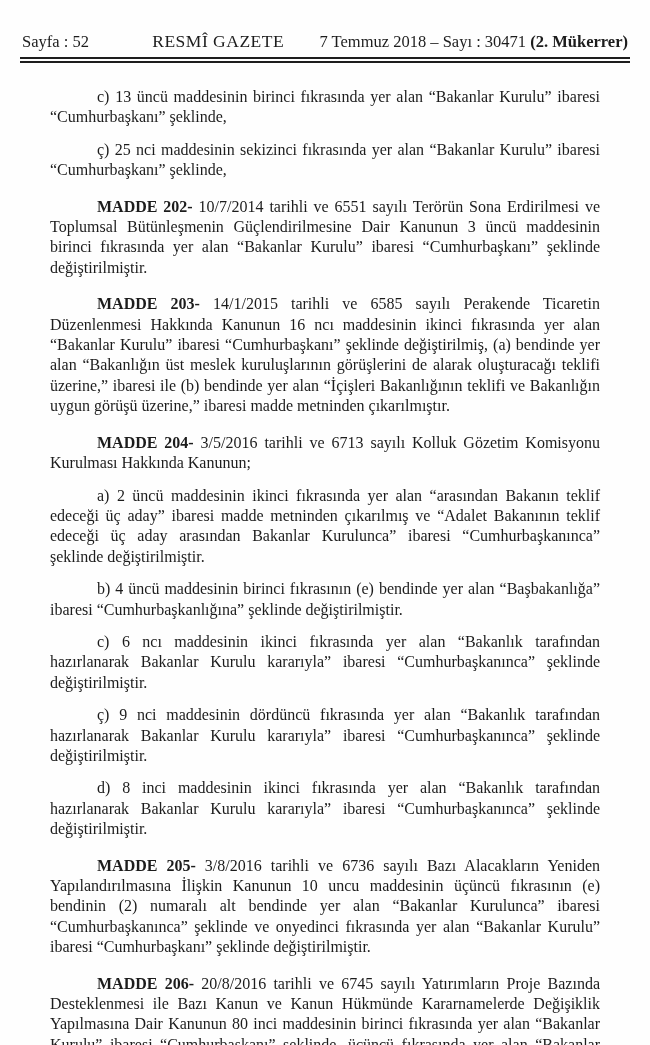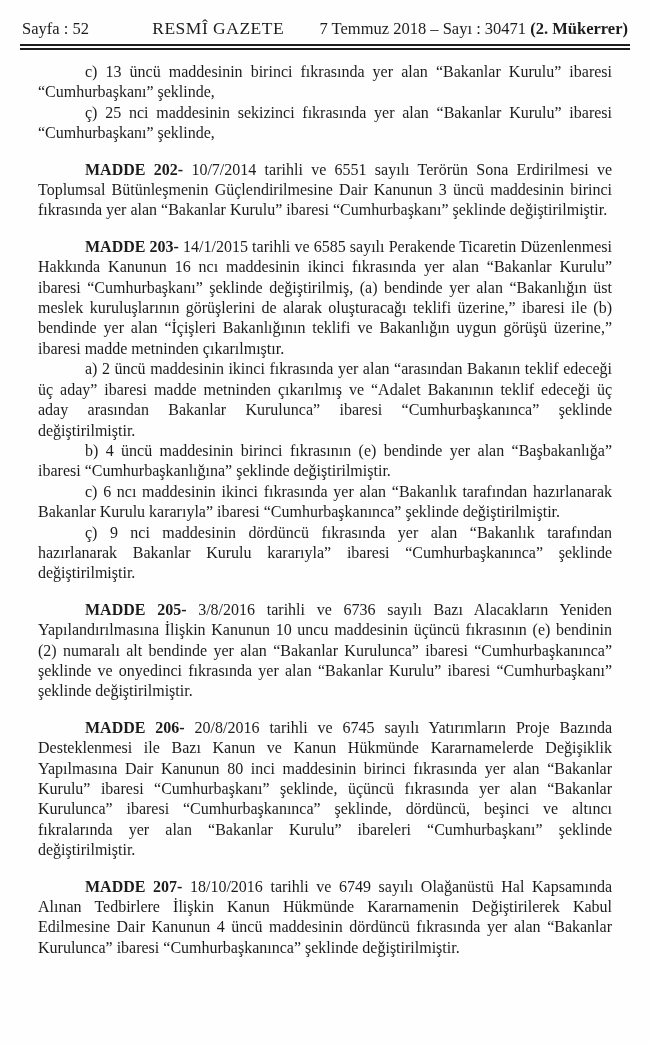--- a/index.html
+++ b/index.html
@@ -10,21 +10,21 @@
     background: #fefefe;
     color: #1c1c1c;
     font-family: "Liberation Serif", "DejaVu Serif", serif;
     box-sizing: border-box;
     overflow: hidden;
   }
   .page-header {
     display: flex;
     justify-content: space-between;
     align-items: baseline;
-    padding: 18px 22px 0 22px;
+    padding: 31px 22px 0 22px;
     font-size: 16.5px;
     white-space: nowrap;
   }
   .page-header .gz-title {
     font-size: 17.5px;
     letter-spacing: 0.5px;
     margin-left: 28px;
   }
   .page-header .issue b { font-weight: bold; text-align: right; }
   .double-rule {
@@ -33,21 +33,21 @@
     border-top: 2.5px solid #1d1d1d;
     border-bottom: 2px solid #1d1d1d;
   }
   .doc-body {
     padding: 12px 38px 0 38px;
     font-size: 16px;
     line-height: 20.4px;
     text-align: justify;
   }
   .para {
-    margin: 0;
+    margin: 12px;
     text-indent: 47px;
   }
   .para.spaced { margin-top: 16px; }
   .lead { font-weight: bold; }
 </style>
 </head>
 <body>
 
 <div class="page">
   <div class="page-header">
@@ -60,29 +60,31 @@
   <p class="para"><b class="lead"></b><span class="ptext">c) 13 üncü maddesinin birinci fıkrasında yer alan “Bakanlar Kurulu” ibaresi “Cumhurbaşkanı” şeklinde,</span></p>
 
   <p class="para"><b class="lead"></b><span class="ptext">ç) 25 nci maddesinin sekizinci fıkrasında yer alan “Bakanlar Kurulu” ibaresi “Cumhurbaşkanı” şeklinde,</span></p>
 
 
 
   <p class="para spaced"><b class="lead">MADDE 202- </b><span class="ptext">10/7/2014 tarihli ve 6551 sayılı Terörün Sona Erdirilmesi ve Toplumsal Bütünleşmenin Güçlendirilmesine Dair Kanunun 3 üncü maddesinin birinci fıkrasında yer alan “Bakanlar Kurulu” ibaresi “Cumhurbaşkanı” şeklinde değiştirilmiştir.</span></p>
 
   <p class="para spaced"><b class="lead">MADDE 203- </b><span class="ptext">14/1/2015 tarihli ve 6585 sayılı Perakende Ticaretin Düzenlenmesi Hakkında Kanunun 16 ncı maddesinin ikinci fıkrasında yer alan “Bakanlar Kurulu” ibaresi “Cumhurbaşkanı” şeklinde değiştirilmiş, (a) bendinde yer alan “Bakanlığın üst meslek kuruluşlarının görüşlerini de alarak oluşturacağı teklifi üzerine,” ibaresi ile (b) bendinde yer alan “İçişleri Bakanlığının teklifi ve Bakanlığın uygun görüşü üzerine,” ibaresi madde metninden çıkarılmıştır.</span></p>
 
+  <p class="para spaced"><b class="lead">MADDE 204- </b><span class="ptext">3/5/2016 tarihli ve 6713 sayılı Kolluk Gözetim Komisyonu Kurulması Hakkında Kanunun;</span></p>
 
   <p class="para"><b class="lead"></b><span class="ptext">a) 2 üncü maddesinin ikinci fıkrasında yer alan “arasından Bakanın teklif edeceği üç aday” ibaresi madde metninden çıkarılmış ve “Adalet Bakanının teklif edeceği üç aday arasından Bakanlar Kurulunca” ibaresi “Cumhurbaşkanınca” şeklinde değiştirilmiştir.</span></p>
 
   <p class="para"><b class="lead"></b><span class="ptext">b) 4 üncü maddesinin birinci fıkrasının (e) bendinde yer alan “Başbakanlığa” ibaresi “Cumhurbaşkanlığına” şeklinde değiştirilmiştir.</span></p>
 
   <p class="para"><b class="lead"></b><span class="ptext">c) 6 ncı maddesinin ikinci fıkrasında yer alan “Bakanlık tarafından hazırlanarak Bakanlar Kurulu kararıyla” ibaresi “Cumhurbaşkanınca” şeklinde değiştirilmiştir.</span></p>
 
   <p class="para"><b class="lead"></b><span class="ptext">ç) 9 nci maddesinin dördüncü fıkrasında yer alan “Bakanlık tarafından hazırlanarak Bakanlar Kurulu kararıyla” ibaresi “Cumhurbaşkanınca” şeklinde değiştirilmiştir.</span></p>
 
+  <p class="para"><b class="lead"></b><span class="ptext">d) 8 inci maddesinin ikinci fıkrasında yer alan “Bakanlık tarafından hazırlanarak Bakanlar Kurulu kararıyla” ibaresi “Cumhurbaşkanınca” şeklinde değiştirilmiştir.</span></p>
 
   <p class="para spaced"><b class="lead">MADDE 205- </b><span class="ptext">3/8/2016 tarihli ve 6736 sayılı Bazı Alacakların Yeniden Yapılandırılmasına İlişkin Kanunun 10 uncu maddesinin üçüncü fıkrasının (e) bendinin (2) numaralı alt bendinde yer alan “Bakanlar Kurulunca” ibaresi “Cumhurbaşkanınca” şeklinde ve onyedinci fıkrasında yer alan “Bakanlar Kurulu” ibaresi “Cumhurbaşkanı” şeklinde değiştirilmiştir.</span></p>
 
   <p class="para spaced"><b class="lead">MADDE 206- </b><span class="ptext">20/8/2016 tarihli ve 6745 sayılı Yatırımların Proje Bazında Desteklenmesi ile Bazı Kanun ve Kanun Hükmünde Kararnamelerde Değişiklik Yapılmasına Dair Kanunun 80 inci maddesinin birinci fıkrasında yer alan “Bakanlar Kurulu” ibaresi “Cumhurbaşkanı” şeklinde, üçüncü fıkrasında yer alan “Bakanlar Kurulunca” ibaresi “Cumhurbaşkanınca” şeklinde, dördüncü, beşinci ve altıncı fıkralarında yer alan “Bakanlar Kurulu” ibareleri “Cumhurbaşkanı” şeklinde değiştirilmiştir.</span></p>
 
   <p class="para spaced"><b class="lead">MADDE 207- </b><span class="ptext">18/10/2016 tarihli ve 6749 sayılı Olağanüstü Hal Kapsamında Alınan Tedbirlere İlişkin Kanun Hükmünde Kararnamenin Değiştirilerek Kabul Edilmesine Dair Kanunun 4 üncü maddesinin dördüncü fıkrasında yer alan “Bakanlar Kurulunca” ibaresi “Cumhurbaşkanınca” şeklinde değiştirilmiştir.</span></p>
 </div>
 </div>
 
 </body></html>

